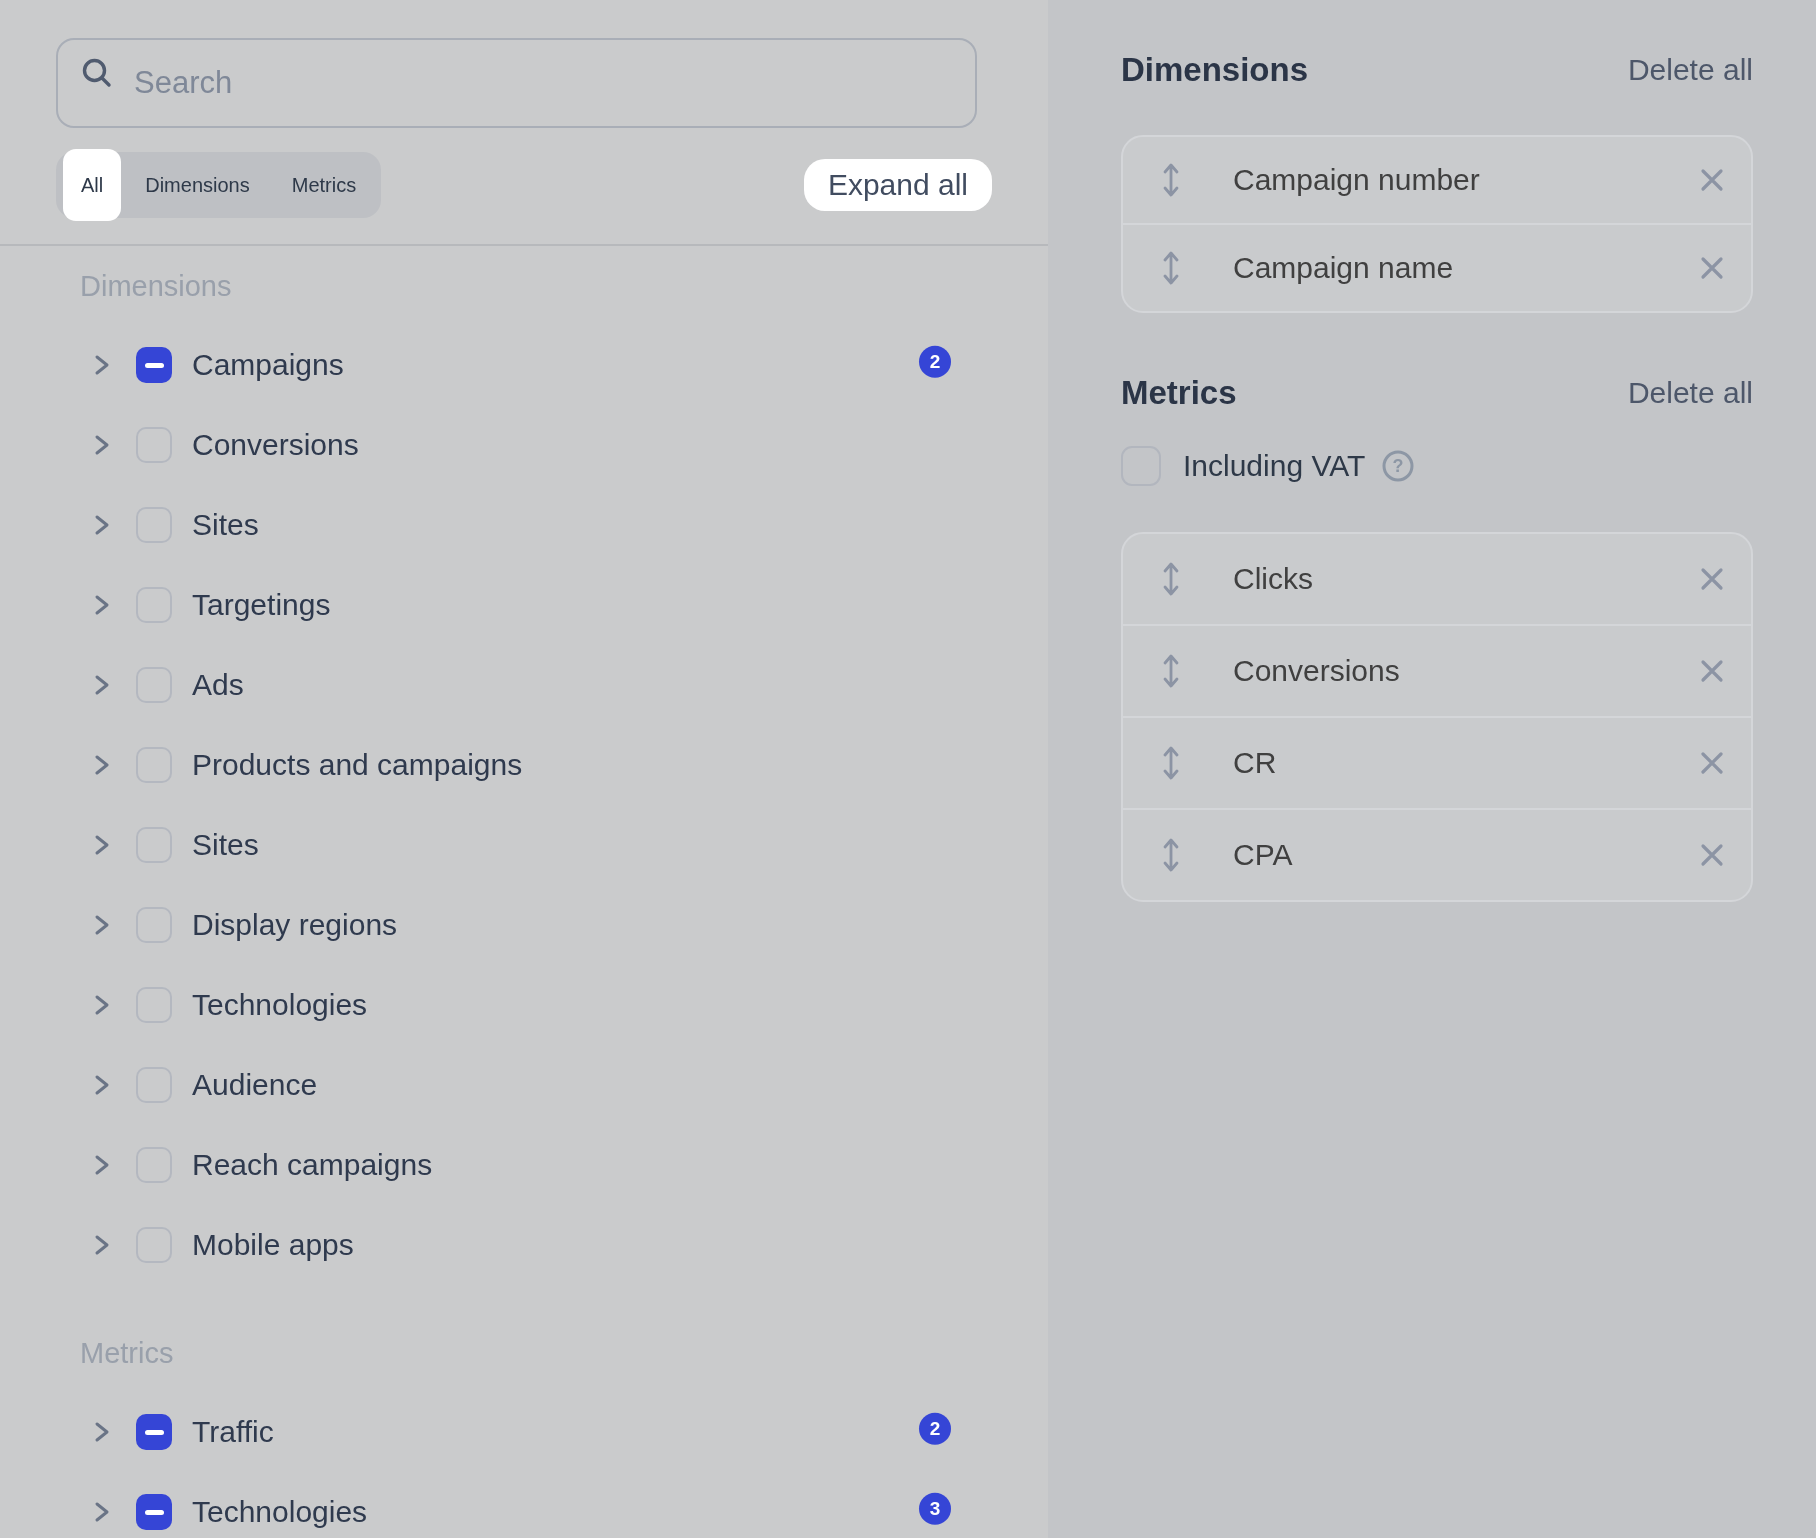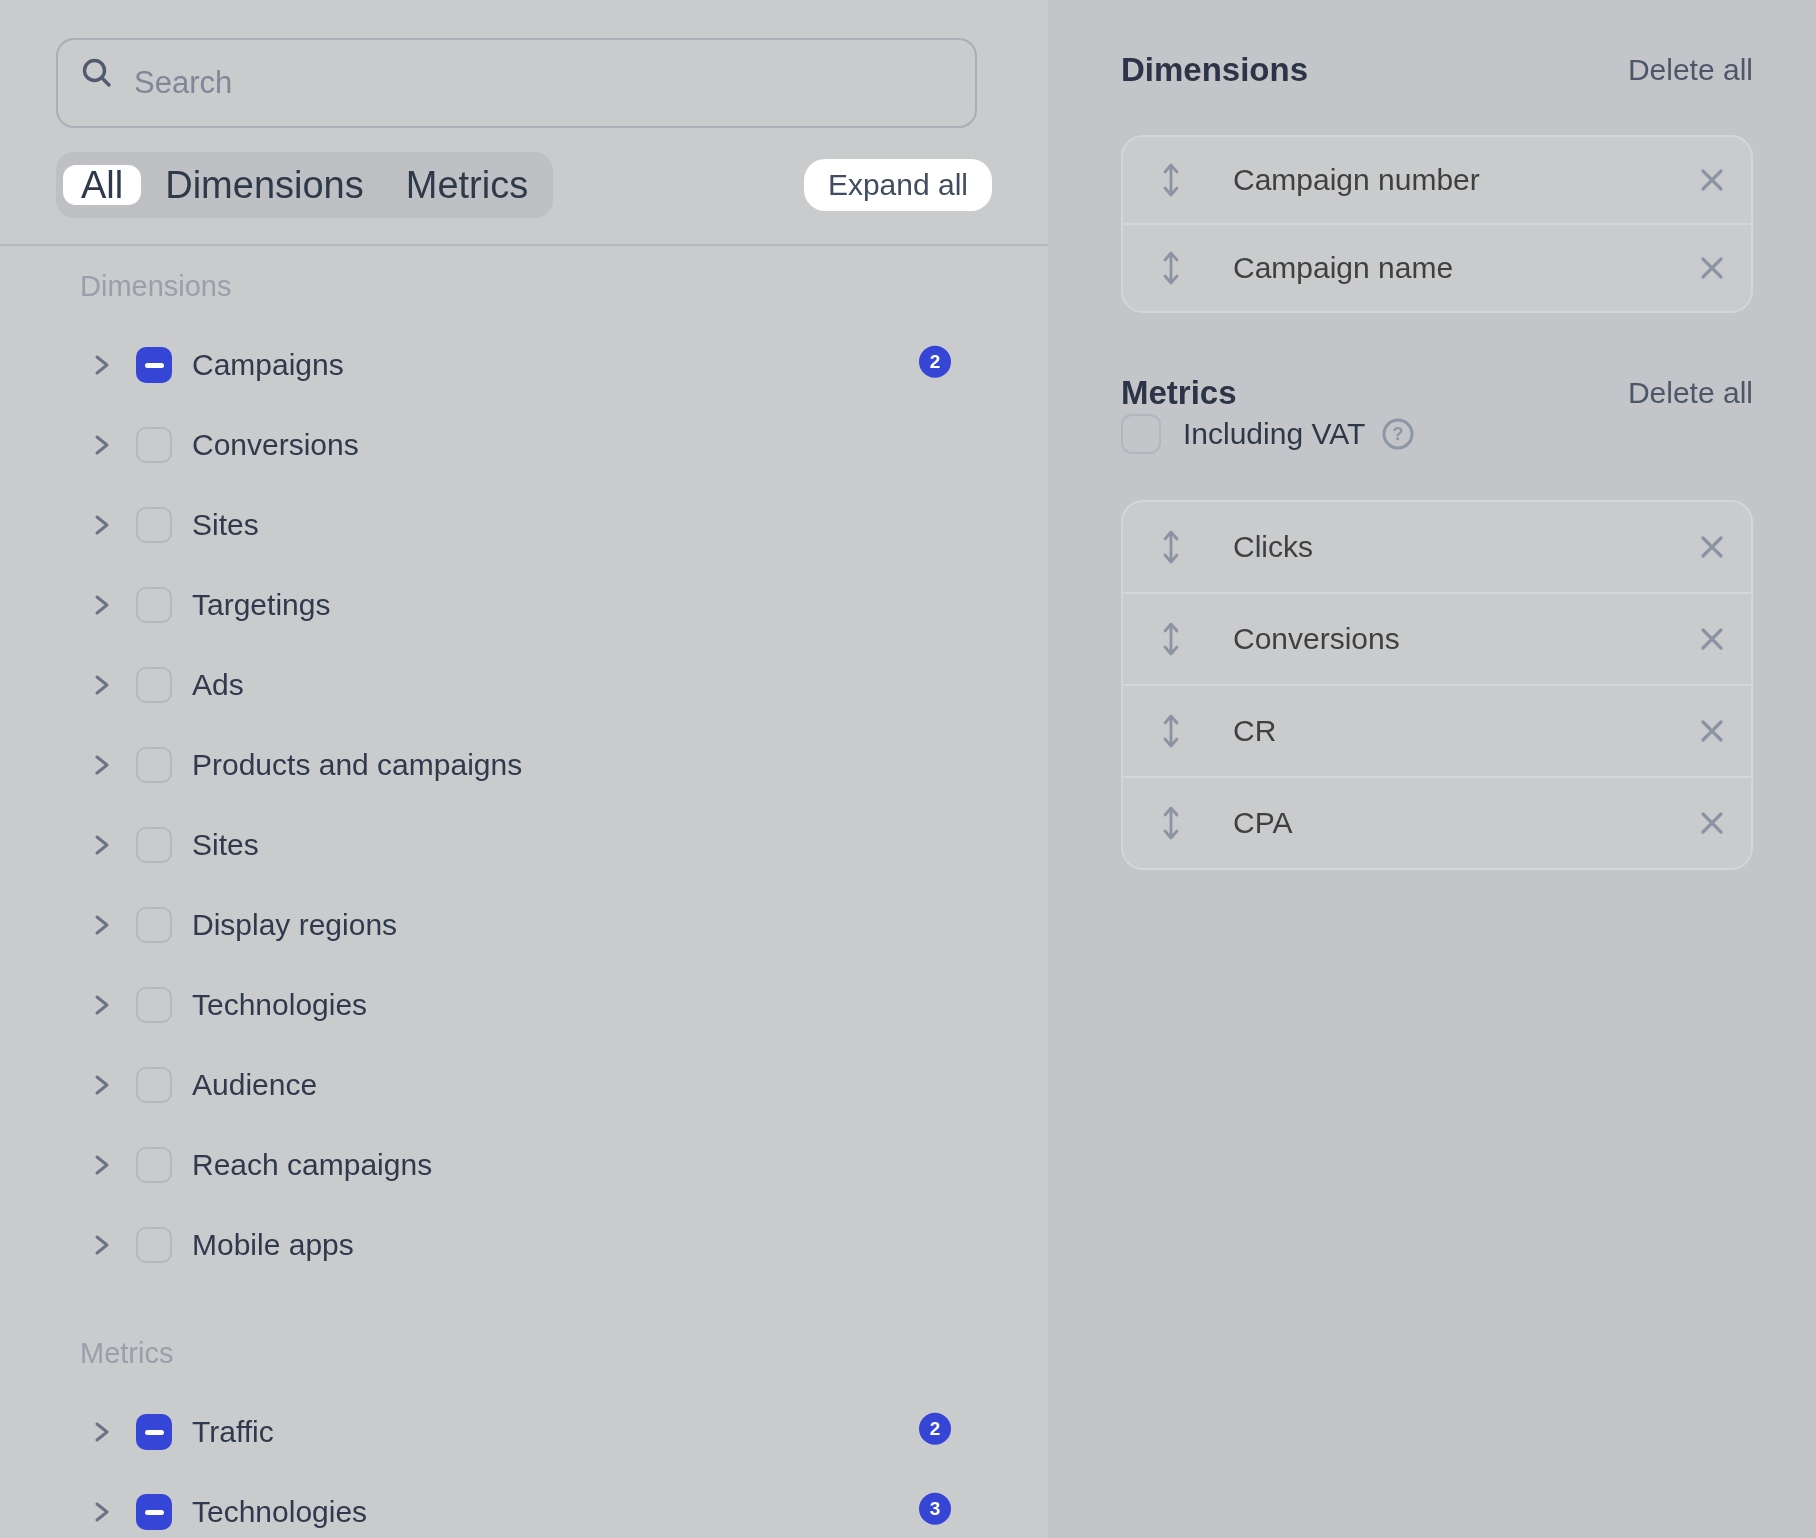--- a/index.html
+++ b/index.html
@@ -31,22 +31,22 @@
 
   .tabs-row{
     margin:44px 56px 0 56px;height:66px;
     display:flex;align-items:center;justify-content:space-between;
   }
   .segmented{
     display:flex;align-items:center;height:66px;box-sizing:border-box;
     background:#bec0c4;border-radius:18px;padding:0 7px;gap:6px;
   }
   .tab{
-    height:40px;border:none;background:transparent;border-radius:13px;
-    padding:0 18px;font-size:38px;color:#2e3949;font-family:inherit;
+    height:72px;border:none;background:transparent;border-radius:13px;
+    padding:0 18px;font-size:20px;color:#2e3949;font-family:inherit;
     display:flex;align-items:center;cursor:pointer;white-space:nowrap;
   }
   .tab.active{background:#ffffff;}
   .expand-all{
     height:52px;background:#ffffff;border:none;border-radius:21px;
     padding:0 24px;font-size:30px;color:#414c60;font-family:inherit;cursor:pointer;
   }
 
   .pane-divider{margin-top:26px;height:2px;background:#b7b9bc;width:100%;}
 
@@ -104,21 +104,21 @@
   .drag{margin-left:36px;width:24px;height:38px;color:#8c94a4;flex:0 0 auto;cursor:grab;}
   .drag svg{display:block;width:100%;height:100%;}
   .sel-label{margin-left:50px;font-size:30px;color:#404040;white-space:nowrap;}
   .remove{
     margin-left:auto;margin-right:22px;width:34px;height:34px;
     background:none;border:none;padding:0;color:#8c94a4;cursor:pointer;flex:0 0 auto;
   }
   .remove svg{display:block;width:100%;height:100%;}
 
   .metrics-group{margin-top:60px;}
-  .vat-row{display:flex;align-items:center;height:42px;}
+  .vat-row{margin-top:32px;display:flex;align-items:center;height:42px;}
   .vat-checkbox{
     width:40px;height:40px;box-sizing:border-box;
     border:2.5px solid #b2b6be;border-radius:11px;background:transparent;
     cursor:pointer;flex:0 0 auto;
   }
   .vat-label{margin-left:22px;font-size:30px;color:#2e3948;}
   .q-icon{margin-left:16px;width:34px;height:34px;color:#8d97a5;cursor:pointer;flex:0 0 auto;}
   .q-icon svg{display:block;width:100%;height:100%;}
 </style>
 </head>

